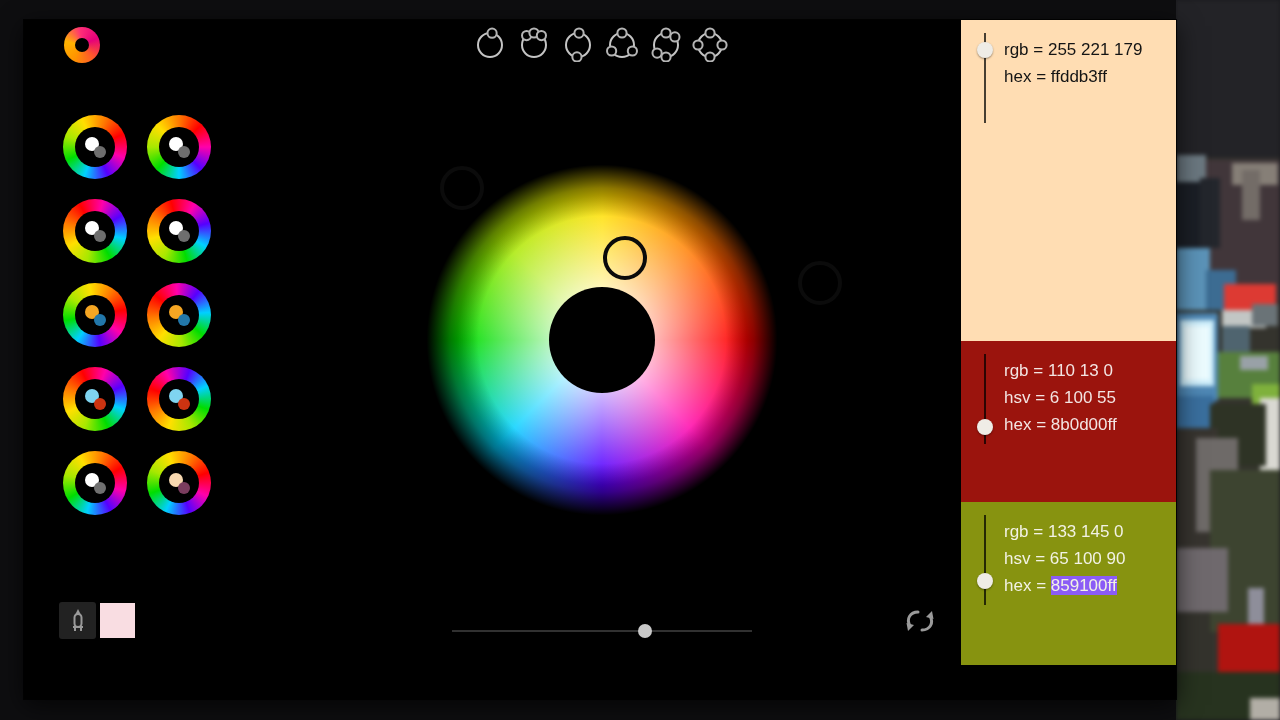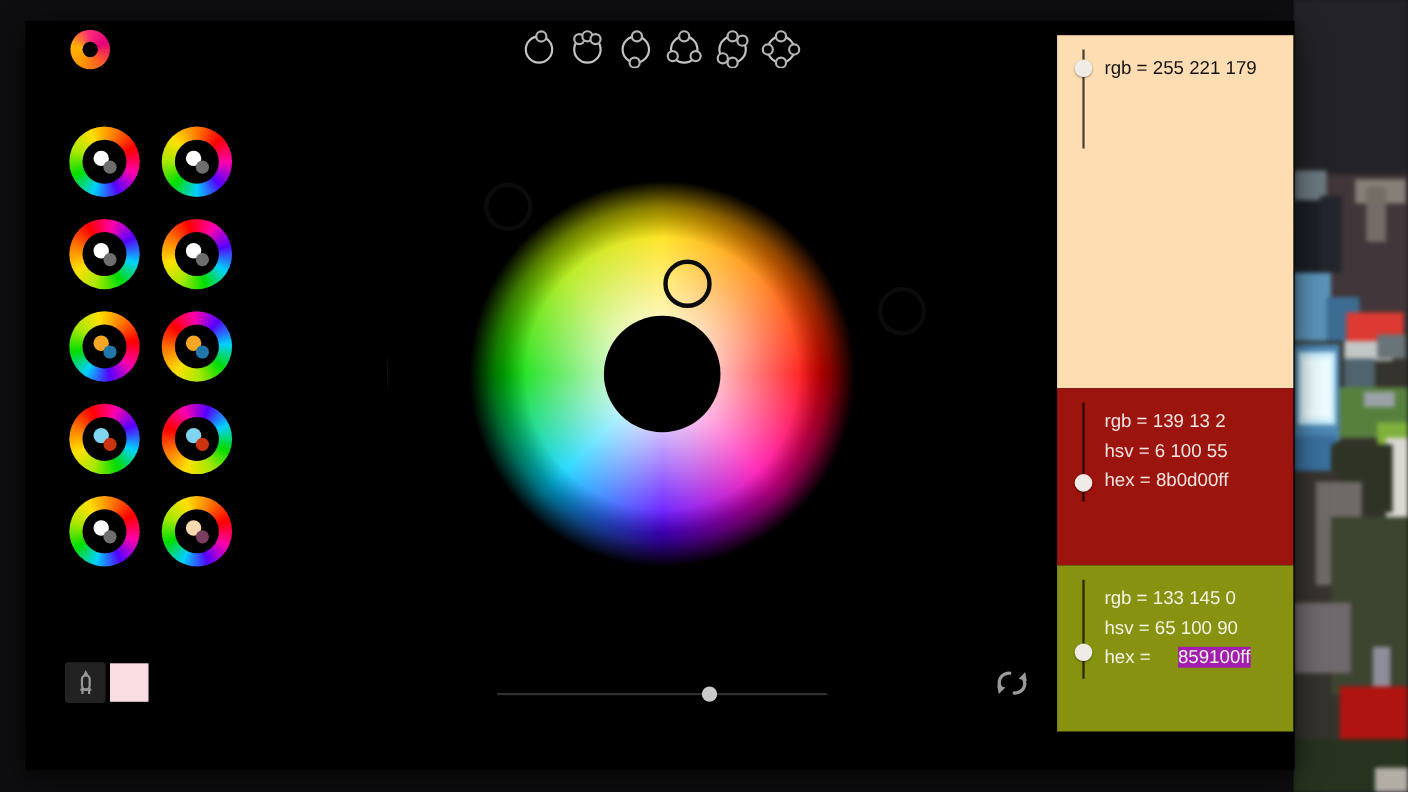--- a/index.html
+++ b/index.html
@@ -45,26 +45,26 @@
   #center-disc{position:absolute;left:525px;top:267px;width:106px;height:106px;border-radius:50%;background:#000;}
   .selector-ring{position:absolute;width:44px;height:44px;border-radius:50%;border:4px solid #0b0b0b;box-sizing:border-box;}
   
   #value-slider{position:absolute;left:428px;top:610px;width:300px;height:2px;background:#313131;}
   #value-slider-handle{position:absolute;left:614px;top:604px;width:14px;height:14px;border-radius:50%;background:#c9c9c9;}
   #eyedropper-btn{position:absolute;left:35px;top:582px;width:37px;height:37px;background:#222;border-radius:3px;
     display:flex;align-items:center;justify-content:center;}
   #picked-swatch{position:absolute;left:76px;top:583px;width:35px;height:35px;}
   #refresh-btn{position:absolute;left:877px;top:583px;width:38px;height:36px;display:flex;align-items:center;justify-content:center;}
   
-  #panel{position:absolute;left:937px;top:12px;width:215px;height:645px;display:flex;flex-direction:column;}
+  #panel{position:absolute;left:937px;top:0;width:215px;height:645px;display:flex;flex-direction:column;}
   .swatch{position:relative;width:100%;}
   .swatch .vline{position:absolute;left:23px;top:13px;width:2px;height:90px;background:rgba(0,0,0,0.72);}
   .swatch .vhandle{position:absolute;left:16px;width:16px;height:16px;border-radius:50%;background:#efece6;box-shadow:0 1px 2px rgba(0,0,0,0.4);}
   .swatch .lines{position:absolute;left:43px;top:16px;font-size:17px;line-height:27px;white-space:nowrap;}
-  .hex-sel{background:#a21caf;margin-left:20px;}
+  .hex-sel{background:#8b5cf6;}
 </style>
 </head>
 <body>
 
 <div id="art-strip">
   <div class="art-inner">
       <div class="art-rect" style="left: 4px; top: 4px; width: 104px; height: 162px; background: rgb(35, 35, 39);"></div>
       <div class="art-rect" style="left: 4px; top: 162px; width: 104px; height: 562px; background: rgb(52, 51, 45);"></div>
       <div class="art-rect" style="left: 4px; top: 164px; width: 104px; height: 142px; background: rgb(65, 54, 58);"></div>
       <div class="art-rect" style="left: 4px; top: 159px; width: 30px; height: 55px; background: rgb(107, 120, 128);"></div>
@@ -223,27 +223,28 @@
         <path d="M5 25 L3.5 17 L11 19 Z" fill="#9a9a9a"></path>
       </svg>
     </div>
 
     <div id="panel">
       <div class="swatch" style="background: rgb(255, 221, 179); color: rgb(20, 20, 20); height: 321px;">
         <span class="vline"></span>
         <span class="vhandle" style="top: 22px;"></span>
         <div class="lines">
           <div>rgb = 255 221 179</div>
+          <div><span>hex = </span><span class="hexval">ffddb3ff</span></div>
         </div>
       </div>
       <div class="swatch" style="background: rgb(155, 20, 13); color: rgb(243, 228, 226); height: 161px;">
         <span class="vline"></span>
         <span class="vhandle" style="top: 78px;"></span>
         <div class="lines">
-          <div>rgb = 139 13 2</div>
+          <div>rgb = 110 13 0</div>
           <div>hsv = 6 100 55</div>
           <div><span>hex = </span><span class="hexval">8b0d00ff</span></div>
         </div>
       </div>
       <div class="swatch" style="background: rgb(135, 147, 16); color: rgb(242, 242, 228); height: 163px;">
         <span class="vline"></span>
         <span class="vhandle" style="top: 71px;"></span>
         <div class="lines">
           <div>rgb = 133 145 0</div>
           <div>hsv = 65 100 90</div>

